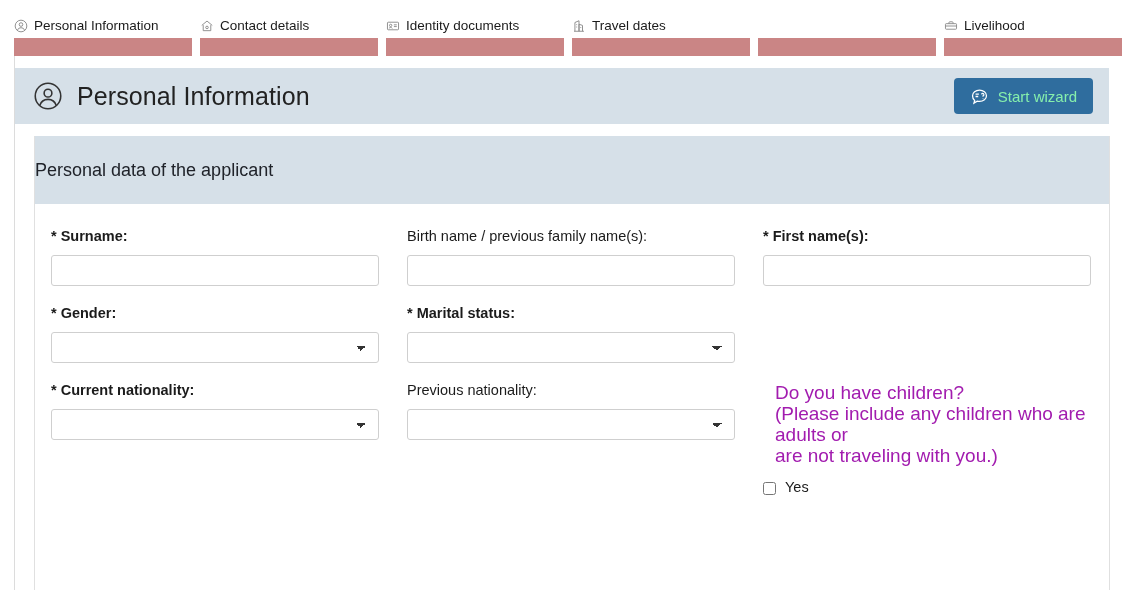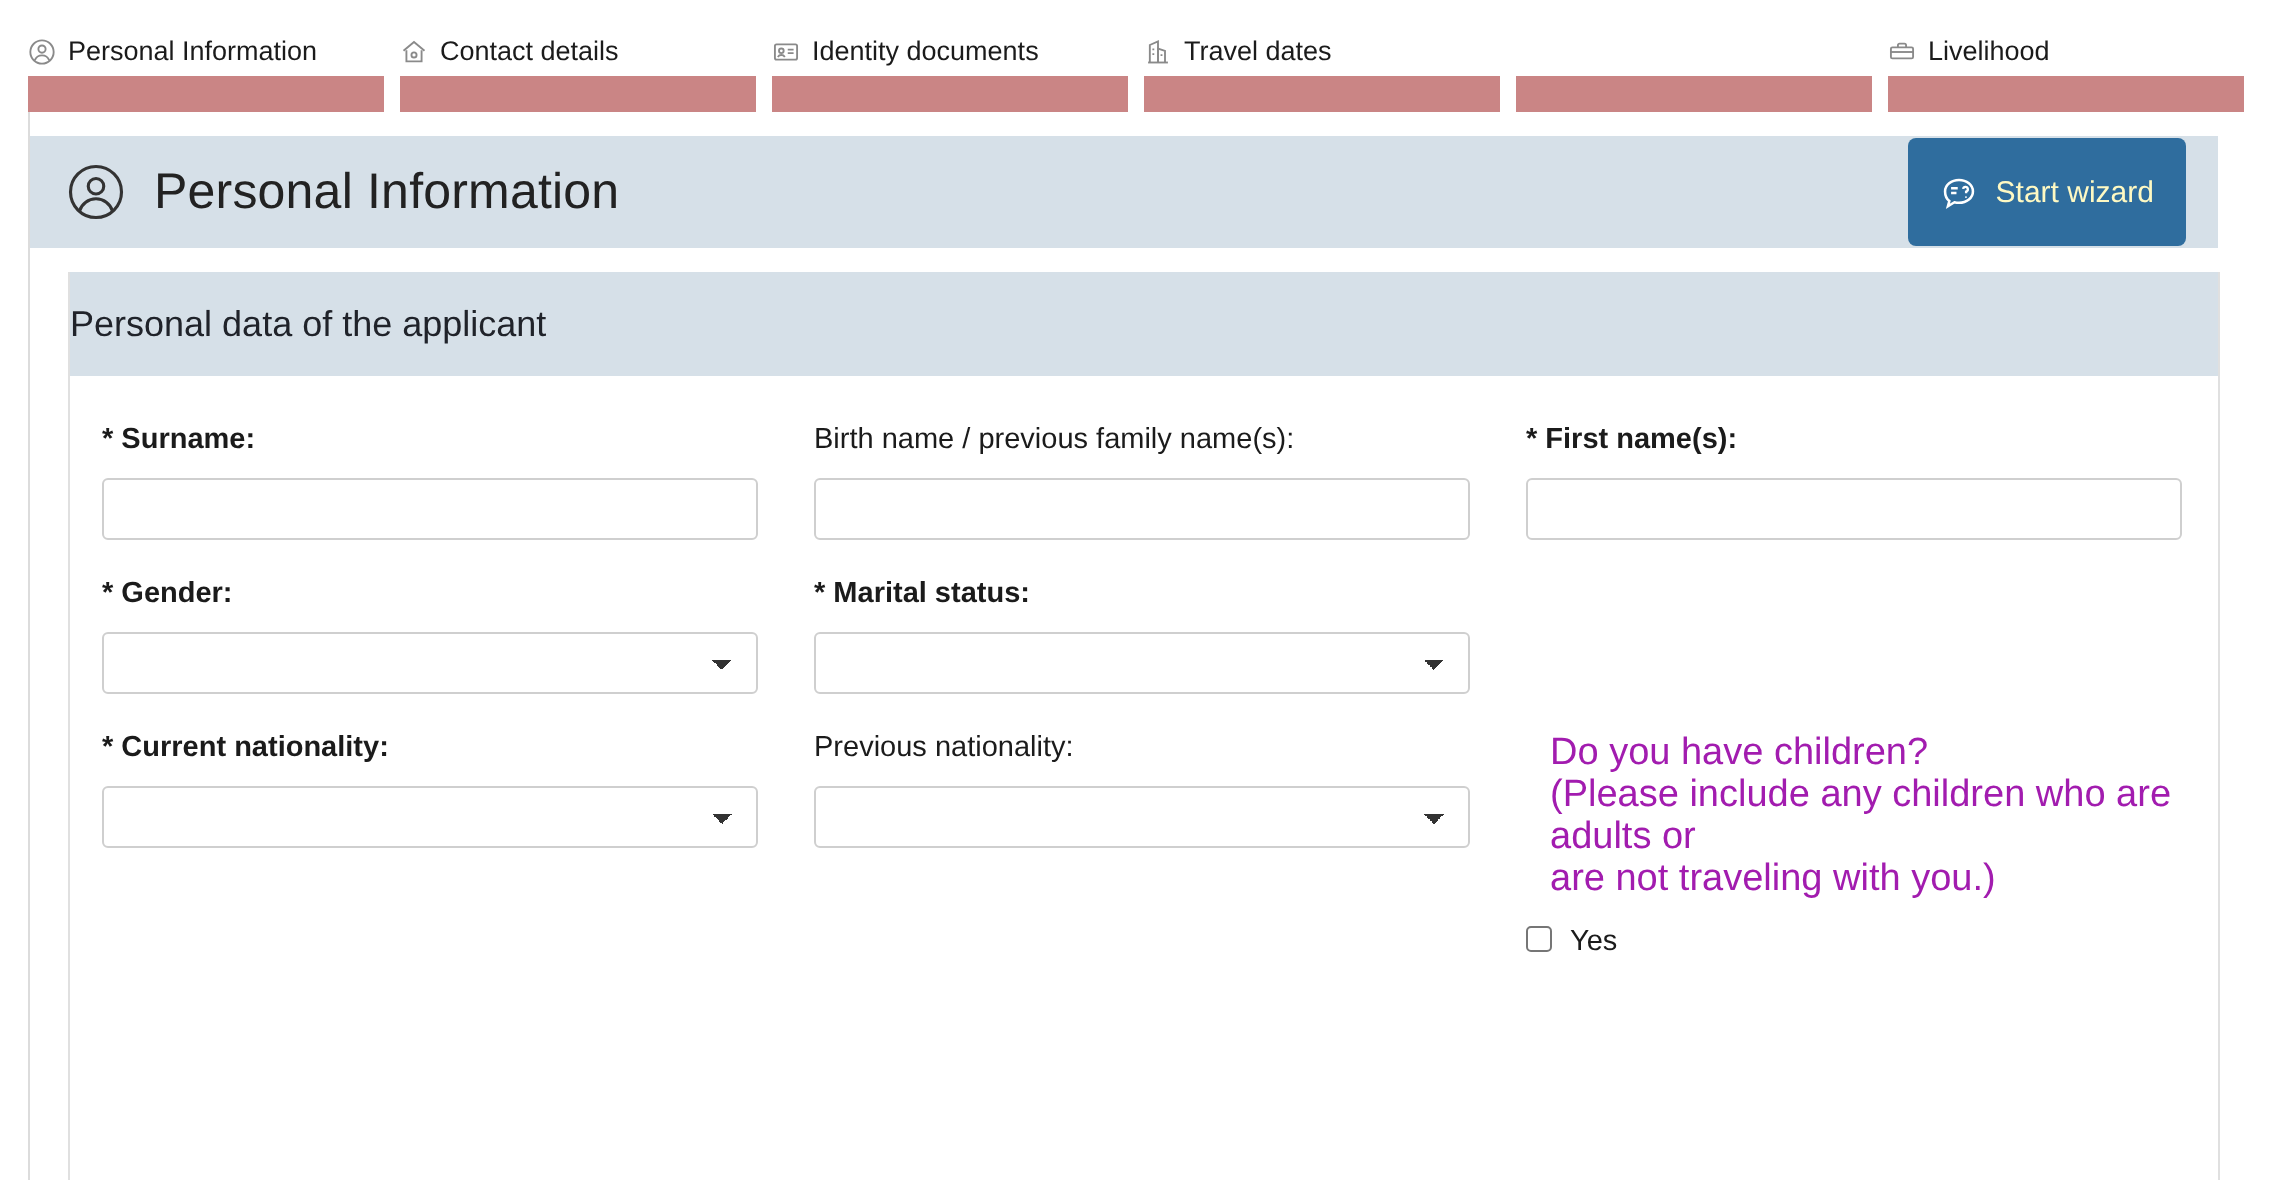--- a/index.html
+++ b/index.html
@@ -76,24 +76,24 @@
     gap: 14px;
     font-size: 25px;
     color: #222;
     letter-spacing: .1px;
   }
   .person-circle-icon { width: 30px; height: 30px; display:block; color: #333; }
 
   .wizard-btn {
     margin-left: auto;
     background: #2f6d9e;
-    color: #fef9c3;
+    color: #86efac;
     border: none;
     border-radius: 4px;
-    height: 54px;
+    height: 36px;
     padding: 0 16px;
     font-size: 15px;
     font-family: "Liberation Sans", sans-serif;
     display: flex;
     align-items: center;
     gap: 9px;
     cursor: pointer;
   }
   .wizard-icon { width: 19px; height: 19px; display: block; }
 
@@ -101,21 +101,21 @@
   .panel {
     position: absolute;
     top: 80px; left: 19px;
     width: 1076px;
     height: 502px;
     background: #ffffff;
     border: 1px solid #e0e0e0;
     border-top: none;
   }
   .panel-head {
-    height: 52px;
+    height: 68px;
     background: #d6e0e8;
     display: flex;
     align-items: center;
     font-size: 18px;
     color: #20232a;
   }
   .panel-body {
     padding: 22px 18px 0 16px;
   }
 
@@ -167,21 +167,21 @@
   .question-block { padding-top: 2px; }
   .question-text {
     font-size: 19px;
     line-height: 21px;
     color: #a21caf;
     white-space: pre-line;
     margin-left: 12px;
   }
   .checkline {
     display: flex;
-    align-items: flex-start;
+    align-items: flex-end;
     gap: 9px;
     margin-top: 13px;
   }
   .checkline input[type=checkbox] {
     width: 13px; height: 13px; margin: 0;
     accent-color: #2f6d9e;
   }
   .checkline span { font-size: 14.5px; }
 </style>
 </head>

